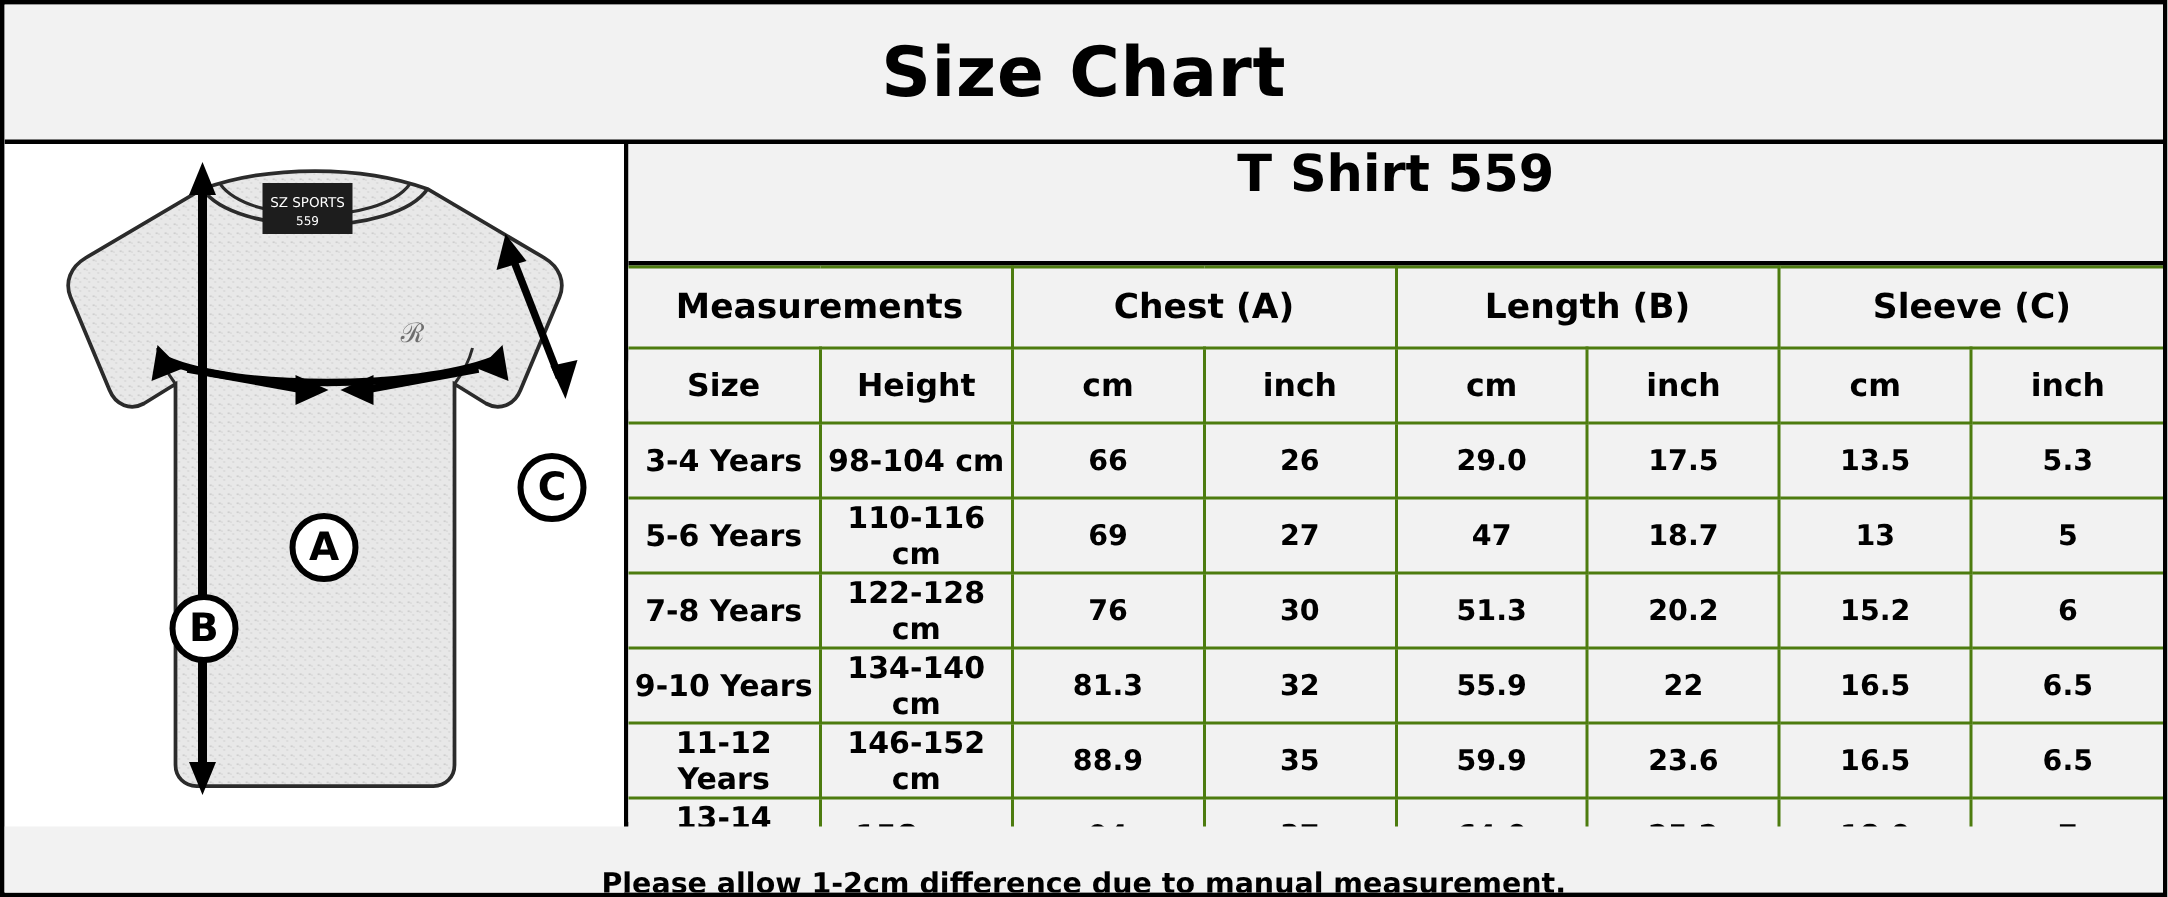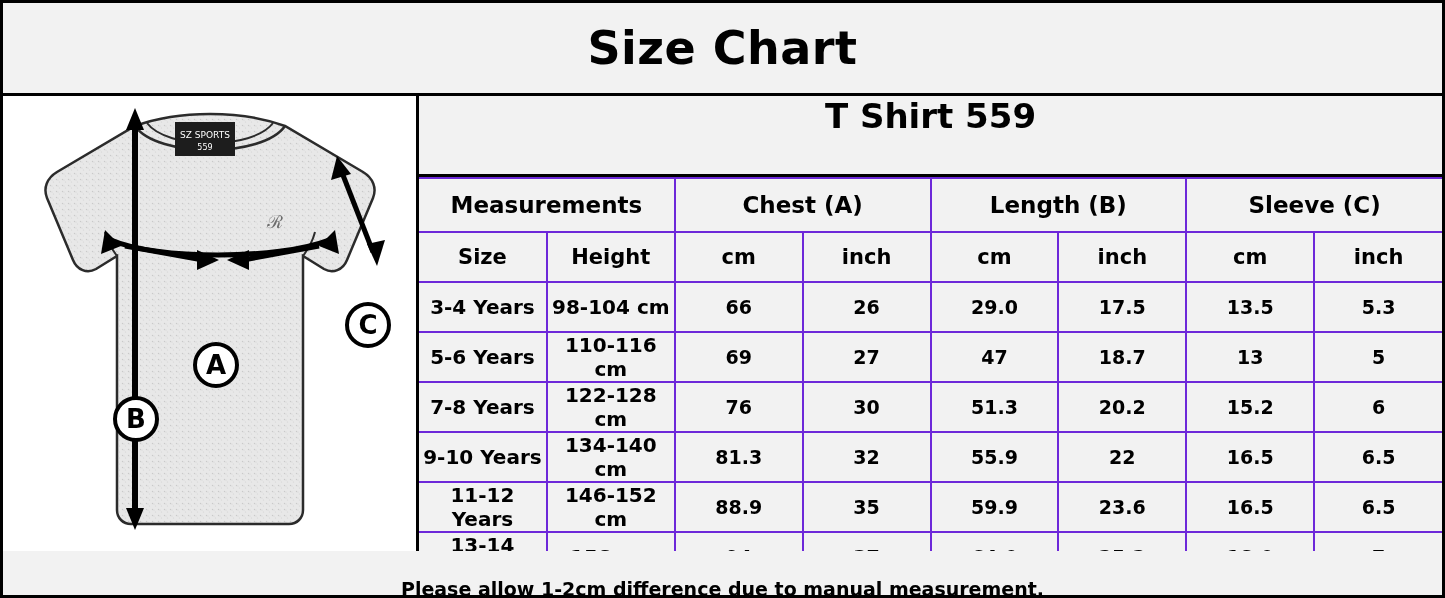--- a/index.html
+++ b/index.html
@@ -81,21 +81,21 @@
     font-weight: bold;
     color: #000000;
   }
   table.size-table {
     width: 100%;
     border-collapse: collapse;
     table-layout: fixed;
   }
   table.size-table td,
   table.size-table th {
-    border: 2px solid #6d28d9;
+    border: 2px solid #4d7c0f;
     text-align: center;
     vertical-align: middle;
     font-size: 19px;
     font-weight: bold;
     color: #000000;
     background: #f2f2f2;
     padding: 0;
     height: 48px;
   }
   table.size-table th.grp {

